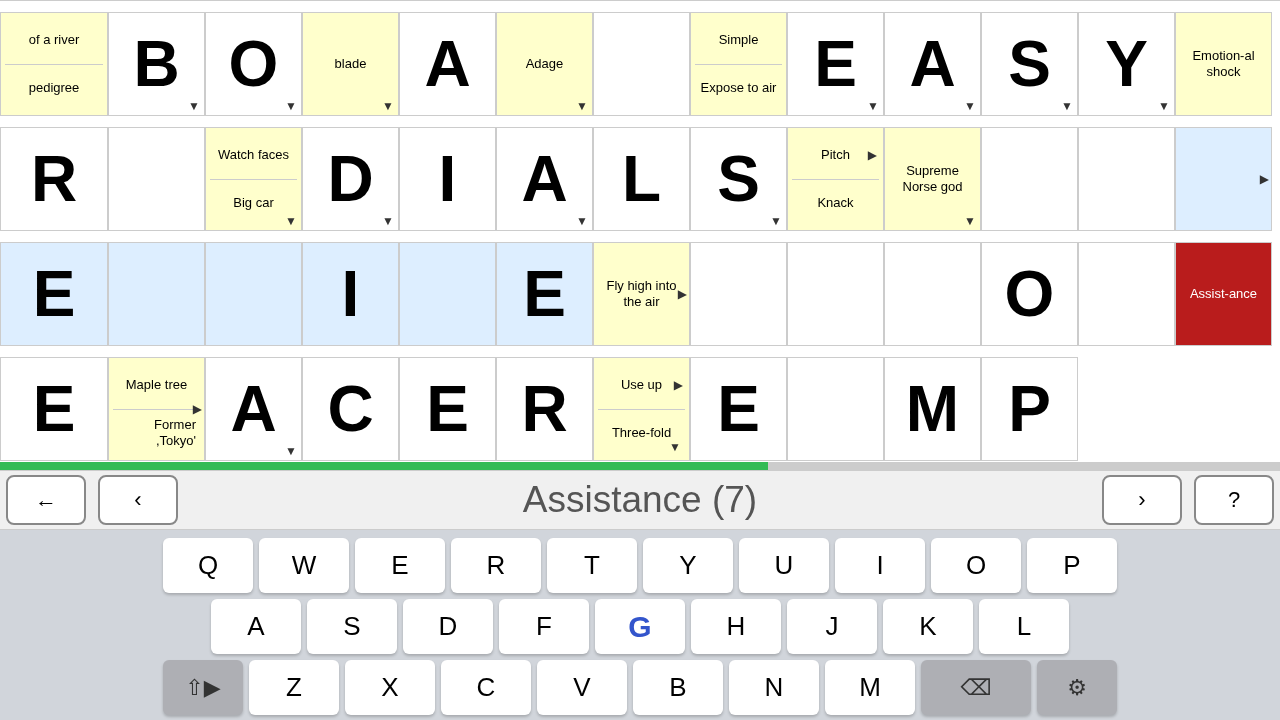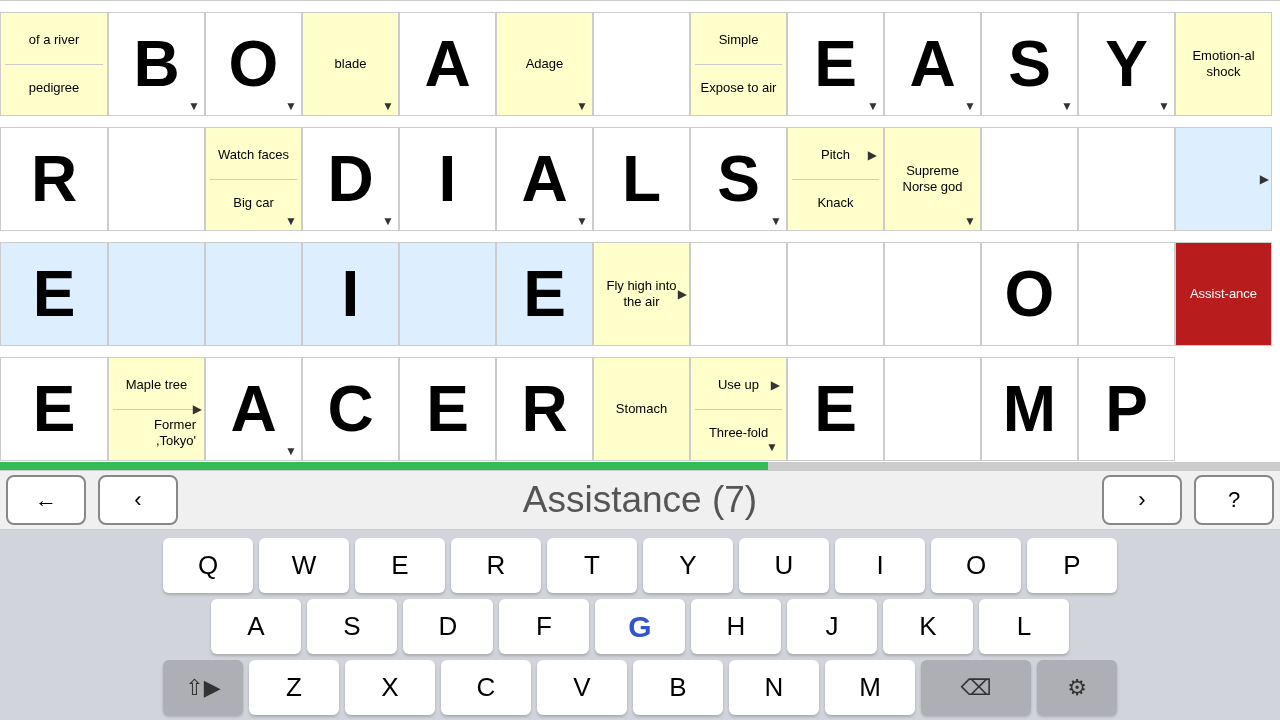--- a/index.html
+++ b/index.html
@@ -284,23 +284,20 @@
   </div>
 
   <div class="cell letter arrow-down">A</div>
 
   <div class="cell letter">C</div>
 
   <div class="cell letter">E</div>
 
   <div class="cell letter">R</div>
 
-  <div class="cell yellow clue">
-    <span>Stomach</span>
-  </div>
 
   <div class="cell yellow clue">
     <div class="clue-double">
       <div class="top-clue arrow-right" style="position:relative;">Use up</div>
       <div class="bot-clue arrow-down" style="position:relative;">Three-fold</div>
     </div>
   </div>
 
   <div class="cell letter">E</div>
 

